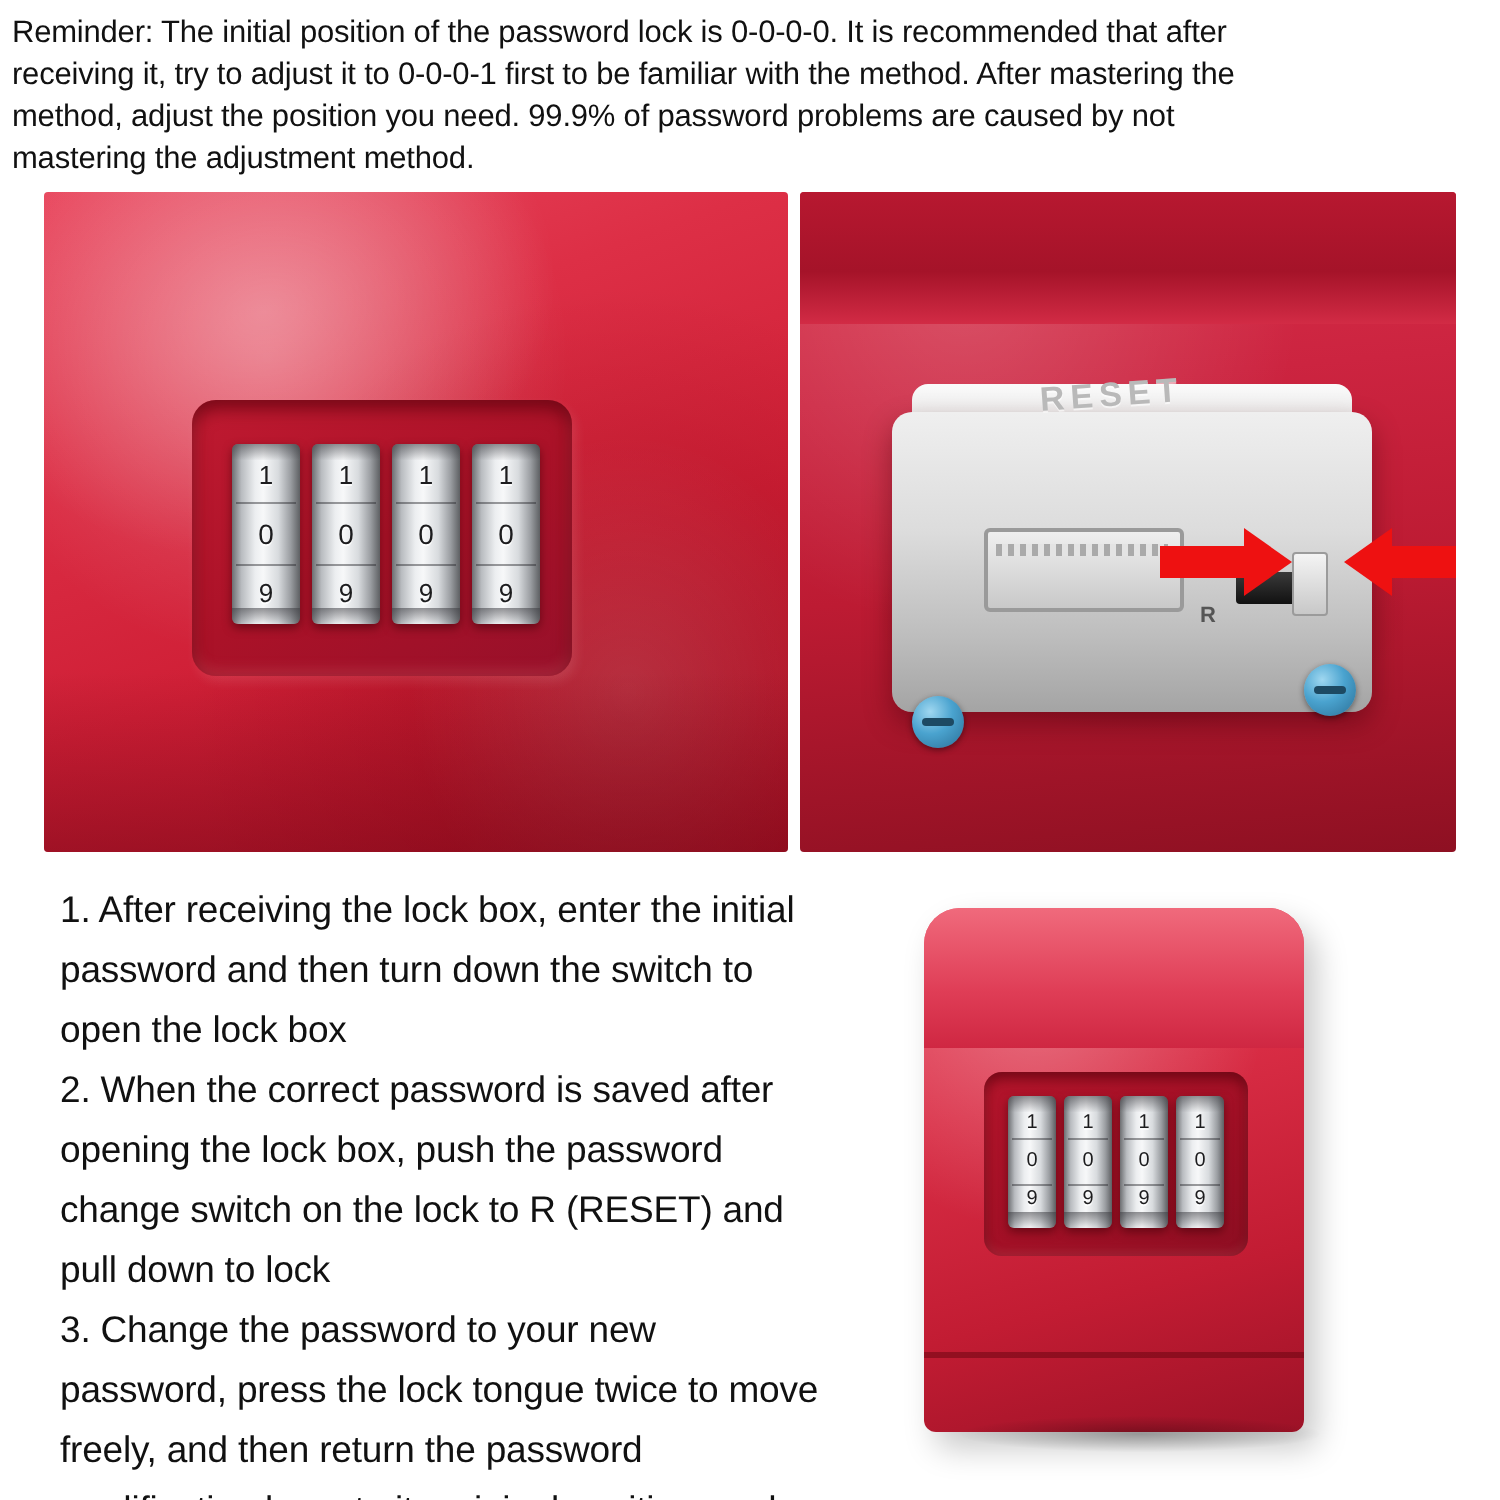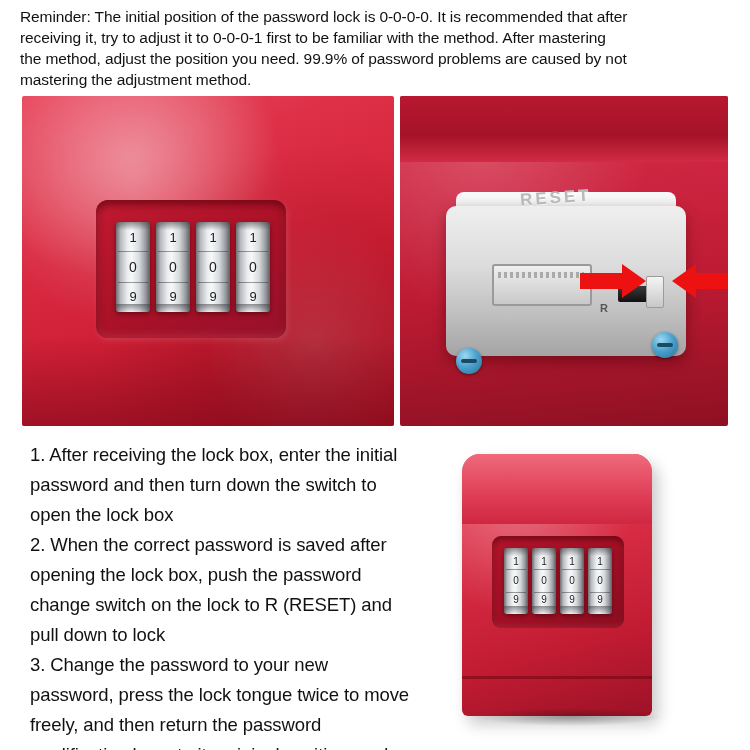--- a/index.html
+++ b/index.html
@@ -22,21 +22,21 @@
 
   
   .reminder {
     position: absolute;
     left: 0;
     top: 0;
     width: 645px;
     height: 90px;
     background: #ffffff;
     box-sizing: border-box;
-    padding: 6px 14px 0 20px;
+    padding: 6px 14px 0 6px;
     font-size: 15.5px;
     line-height: 21px;
     color: #111111;
     letter-spacing: -0.1px;
   }
 
   
   .photo {
     position: absolute;
     overflow: hidden;

